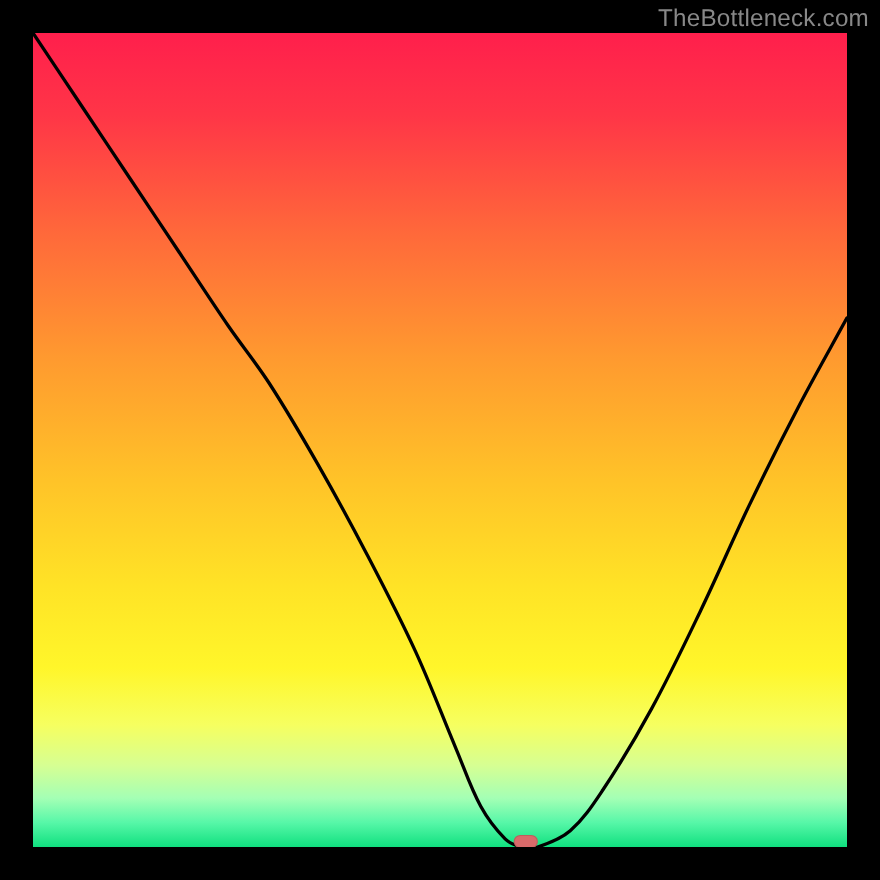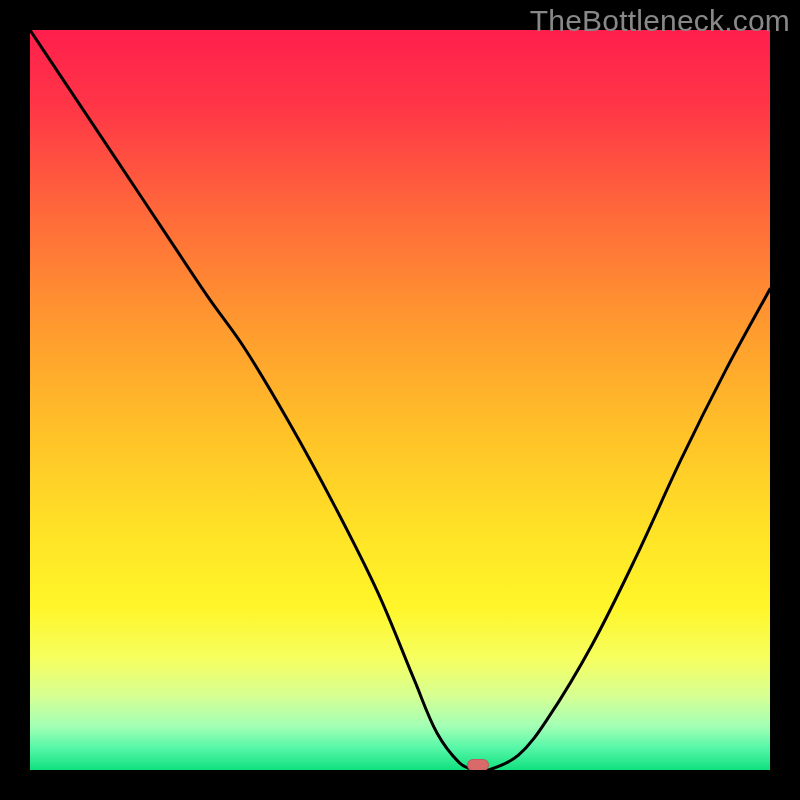--- a/index.html
+++ b/index.html
@@ -15,21 +15,21 @@
     position: relative;
     width: 800px;
     height: 800px;
     background: #000;
   }
   .watermark {
     position: absolute;
     top: 4px;
     right: 10px;
     color: #888;
-    font-size: 30px;
+    font-size: 22px;
     font-weight: 500;
     letter-spacing: 0.2px;
     z-index: 20;
   }
   .plot {
     position: absolute;
     left: 30px;
     top: 30px;
     width: 740px;
     height: 740px;

